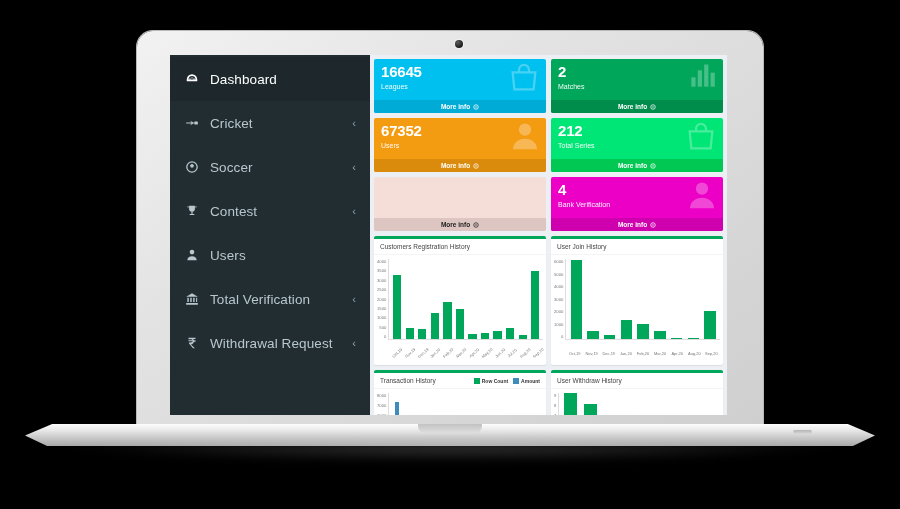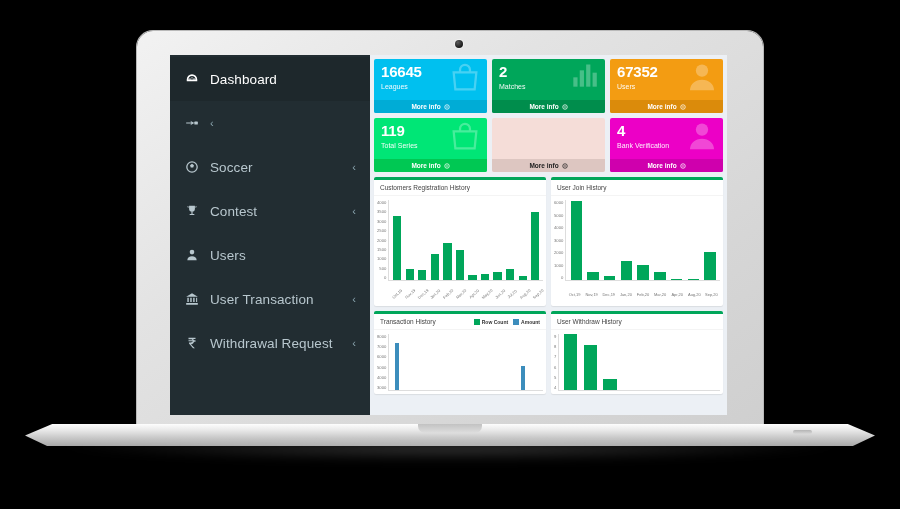--- a/index.html
+++ b/index.html
@@ -54,21 +54,21 @@
     color:#b8c7ce;font-size:13.5px;cursor:pointer;position:relative;
   }
   .nav-item.active{background:#1e282c;color:#fff;}
   .nav-ico{width:16px;height:16px;display:inline-flex;align-items:center;justify-content:center;flex:0 0 16px;}
   .nav-ico svg{display:block;}
   .nav-label{flex:1;white-space:nowrap;letter-spacing:.1px;}
   .nav-caret{font-size:11px;color:#8aa4ae;line-height:1;}
 
   
   #content{flex:1;background:#ecf0f5;padding:4px 4px 0 4px;overflow:hidden;}
-  #cards{display:grid;grid-template-columns:repeat(3,1fr);gap:5px;}
+  #cards{display:grid;grid-template-columns:repeat(2,1fr);gap:5px;}
   .card{position:relative;border-radius:2px;overflow:hidden;height:54px;cursor:pointer;}
   .card-body{padding:5px 7px 0 7px;position:relative;height:37px;box-sizing:border-box;}
   .card-num{font-size:15px;font-weight:bold;line-height:1.05;letter-spacing:-.2px;}
   .card-txt{font-size:7px;margin-top:3px;opacity:.95;}
   .card-ico{position:absolute;right:5px;top:2px;opacity:.28;}
   .card-foot{
     position:absolute;left:0;bottom:0;width:100%;height:13px;
     display:flex;align-items:center;justify-content:center;gap:3px;
     font-size:6.5px;font-weight:bold;
   }
@@ -128,20 +128,21 @@
           </span>
           <span class="nav-label">Dashboard</span>
         </div>
         <div class="nav-item">
           <span class="nav-ico">
             <svg width="14" height="14" viewBox="0 0 24 24" fill="currentColor">
               <path d="M2 11h9l-2-3 7 4-7 4 2-3H2z"></path>
               <rect x="16" y="9.5" width="6" height="5" rx="1"></rect>
             </svg>
           </span>
+          <span class="nav-label">Cricket</span>
           <span class="nav-caret">‹</span>
         </div>
         <div class="nav-item">
           <span class="nav-ico">
             <svg width="14" height="14" viewBox="0 0 24 24" fill="currentColor">
               <path d="M12 2a10 10 0 100 20 10 10 0 000-20zm0 2.2a7.8 7.8 0 017.8 7.8A7.8 7.8 0 1112 4.2zm0 2.3l-3.4 2.5 1.3 4h4.2l1.3-4L12 6.5z"></path>
             </svg>
           </span>
           <span class="nav-label">Soccer</span>
           <span class="nav-caret">‹</span>
@@ -163,21 +164,21 @@
             </svg>
           </span>
           <span class="nav-label">Users</span>
         </div>
         <div class="nav-item">
           <span class="nav-ico">
             <svg width="14" height="14" viewBox="0 0 24 24" fill="currentColor">
               <path d="M12 2L2 8h20L12 2zM4 10h2.5v7H4v-7zm5 0h2.5v7H9v-7zm5 0h2.5v7H14v-7zm5 0h1.8v7H19v-7zM2 19h20v3H2v-3z"></path>
             </svg>
           </span>
-          <span class="nav-label">User Transaction</span>
+          <span class="nav-label">Total Verification</span>
           <span class="nav-caret">‹</span>
         </div>
         <div class="nav-item">
           <span class="nav-ico">
             <svg width="14" height="14" viewBox="0 0 24 24" fill="currentColor">
               <path d="M6 3h12v2.3h-4.2c.7.5 1.2 1.2 1.5 2.1H18v2.3h-2.6c-.4 2.6-2.5 4.3-5.5 4.5L17 21h-3.2l-7-8v-2h3c2 0 3.2-.7 3.6-2H6V7.4h7.3c-.5-1.2-1.7-2-3.6-2H6V3z"></path>
             </svg>
           </span>
           <span class="nav-label">Withdrawal Request</span>
           <span class="nav-caret">‹</span>
@@ -234,21 +235,21 @@
             <div class="card-foot" style="background:#db8b0b">
               <span>More info</span>
               <svg class="ci" width="6" height="6" viewBox="0 0 24 24" fill="none" stroke="currentColor" stroke-width="3">
                 <circle cx="12" cy="12" r="9"></circle>
                 <circle cx="12" cy="12" r="2.6" fill="currentColor" stroke="none"></circle>
               </svg>
             </div>
           </div>
           <div class="card" style="background: rgb(0, 230, 118); color: rgb(255, 255, 255);">
             <div class="card-body">
-              <div class="card-num">119</div>
+              <div class="card-num">212</div>
               <div class="card-txt">Total Series</div>
               <div class="card-ico"><svg width="34" height="34" viewBox="0 0 24 24" fill="none" stroke="currentColor" stroke-width="1.6">
                   <path d="M4 8h16l-1.2 12H5.2L4 8z"></path>
                   <path d="M8.5 8V6.2a3.5 3.5 0 017 0V8"></path>
                 </svg></div>
             </div>
             <div class="card-foot" style="background:#00c853">
               <span>More info</span>
               <svg class="ci" width="6" height="6" viewBox="0 0 24 24" fill="none" stroke="currentColor" stroke-width="3">
                 <circle cx="12" cy="12" r="9"></circle>

